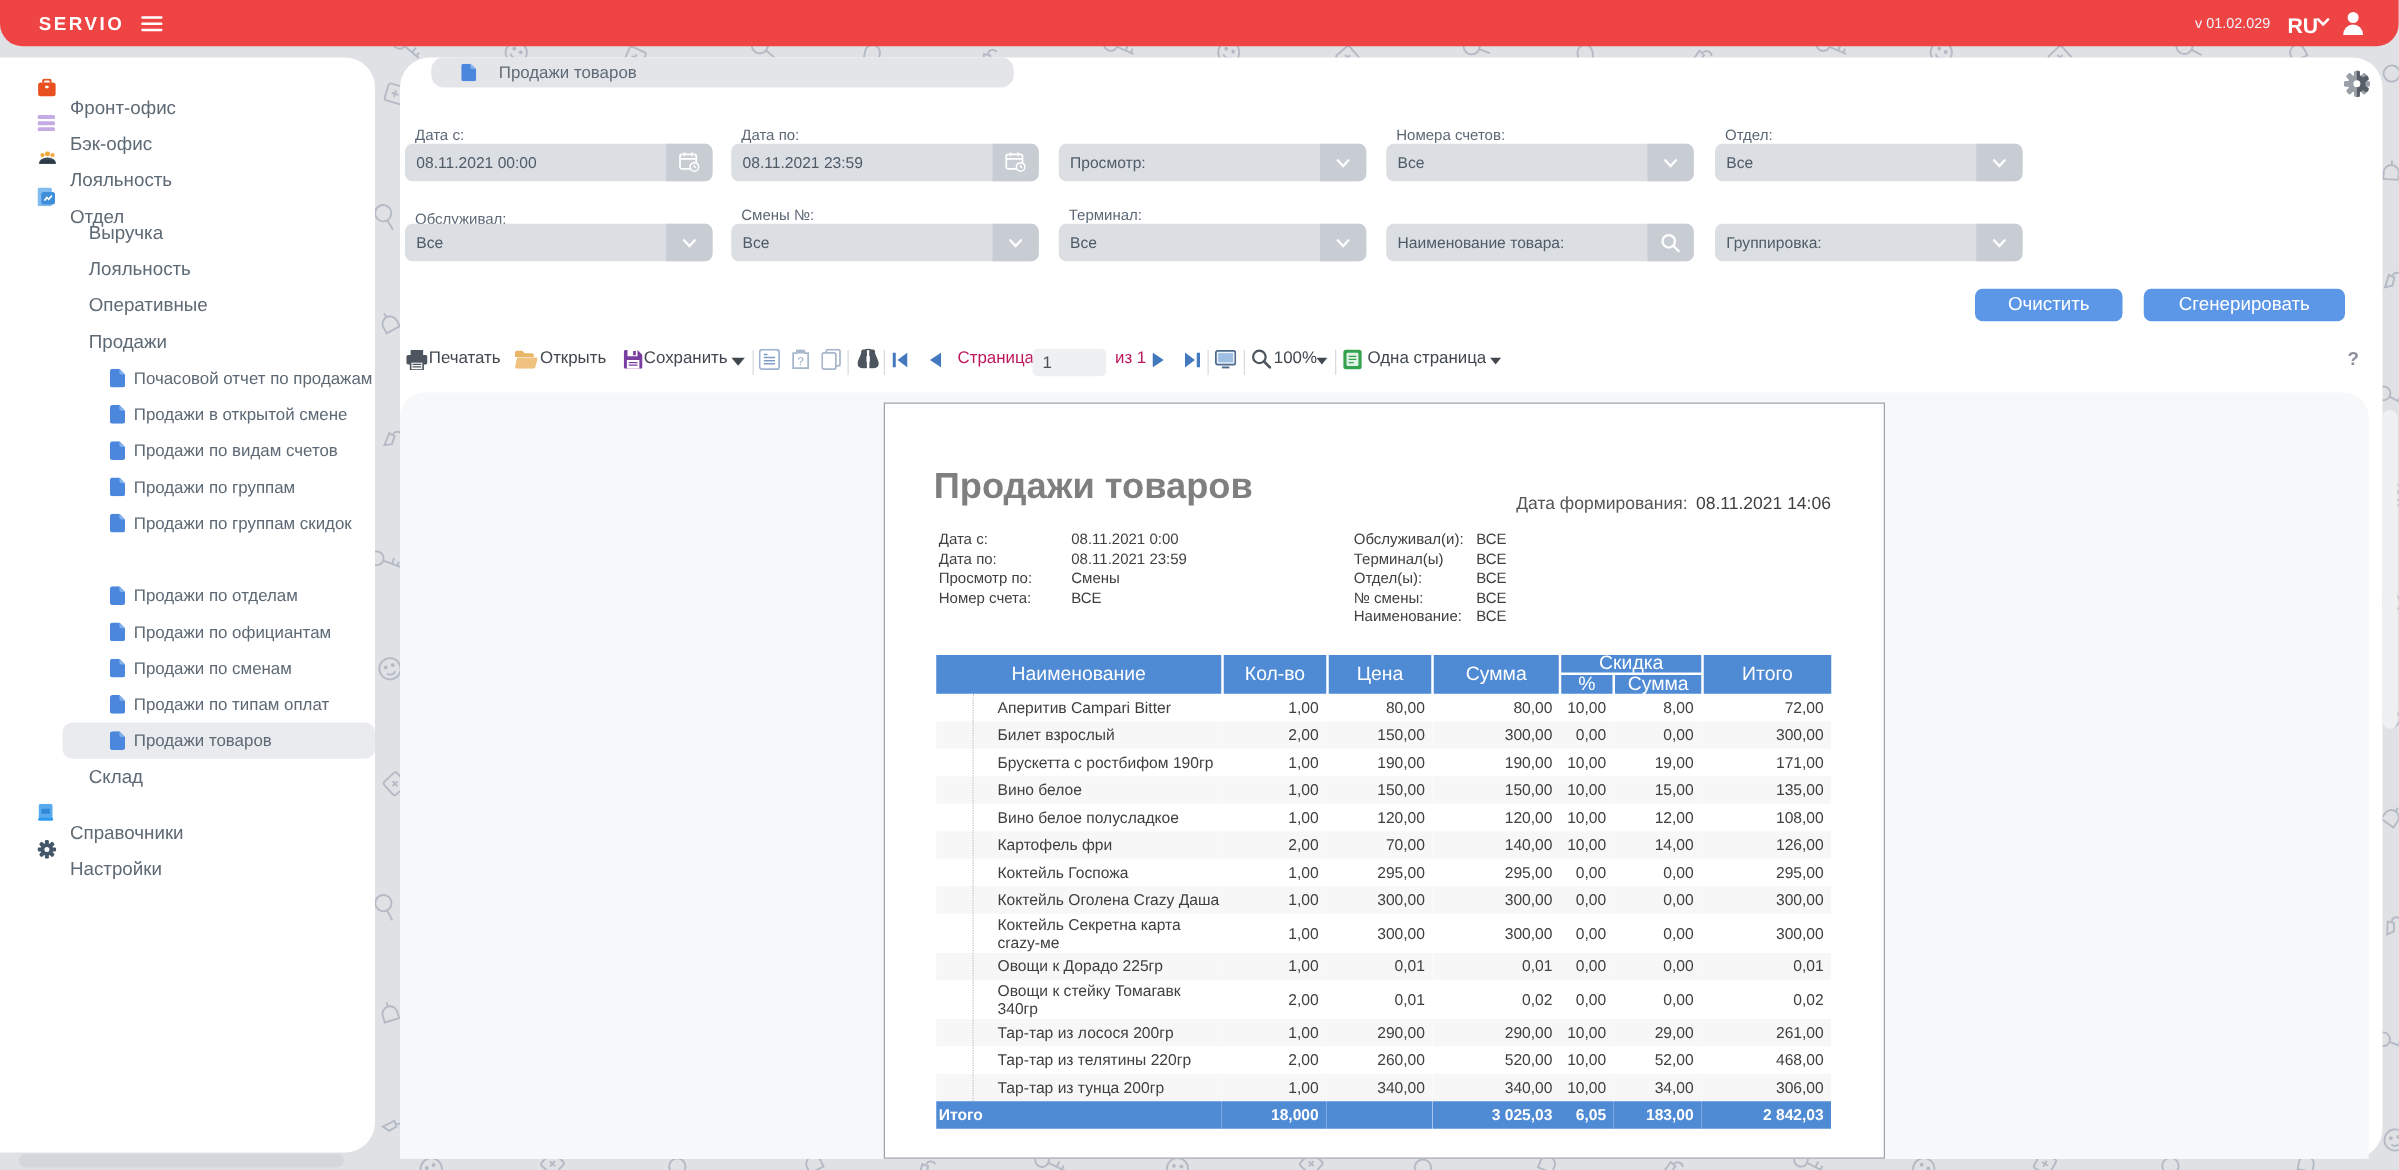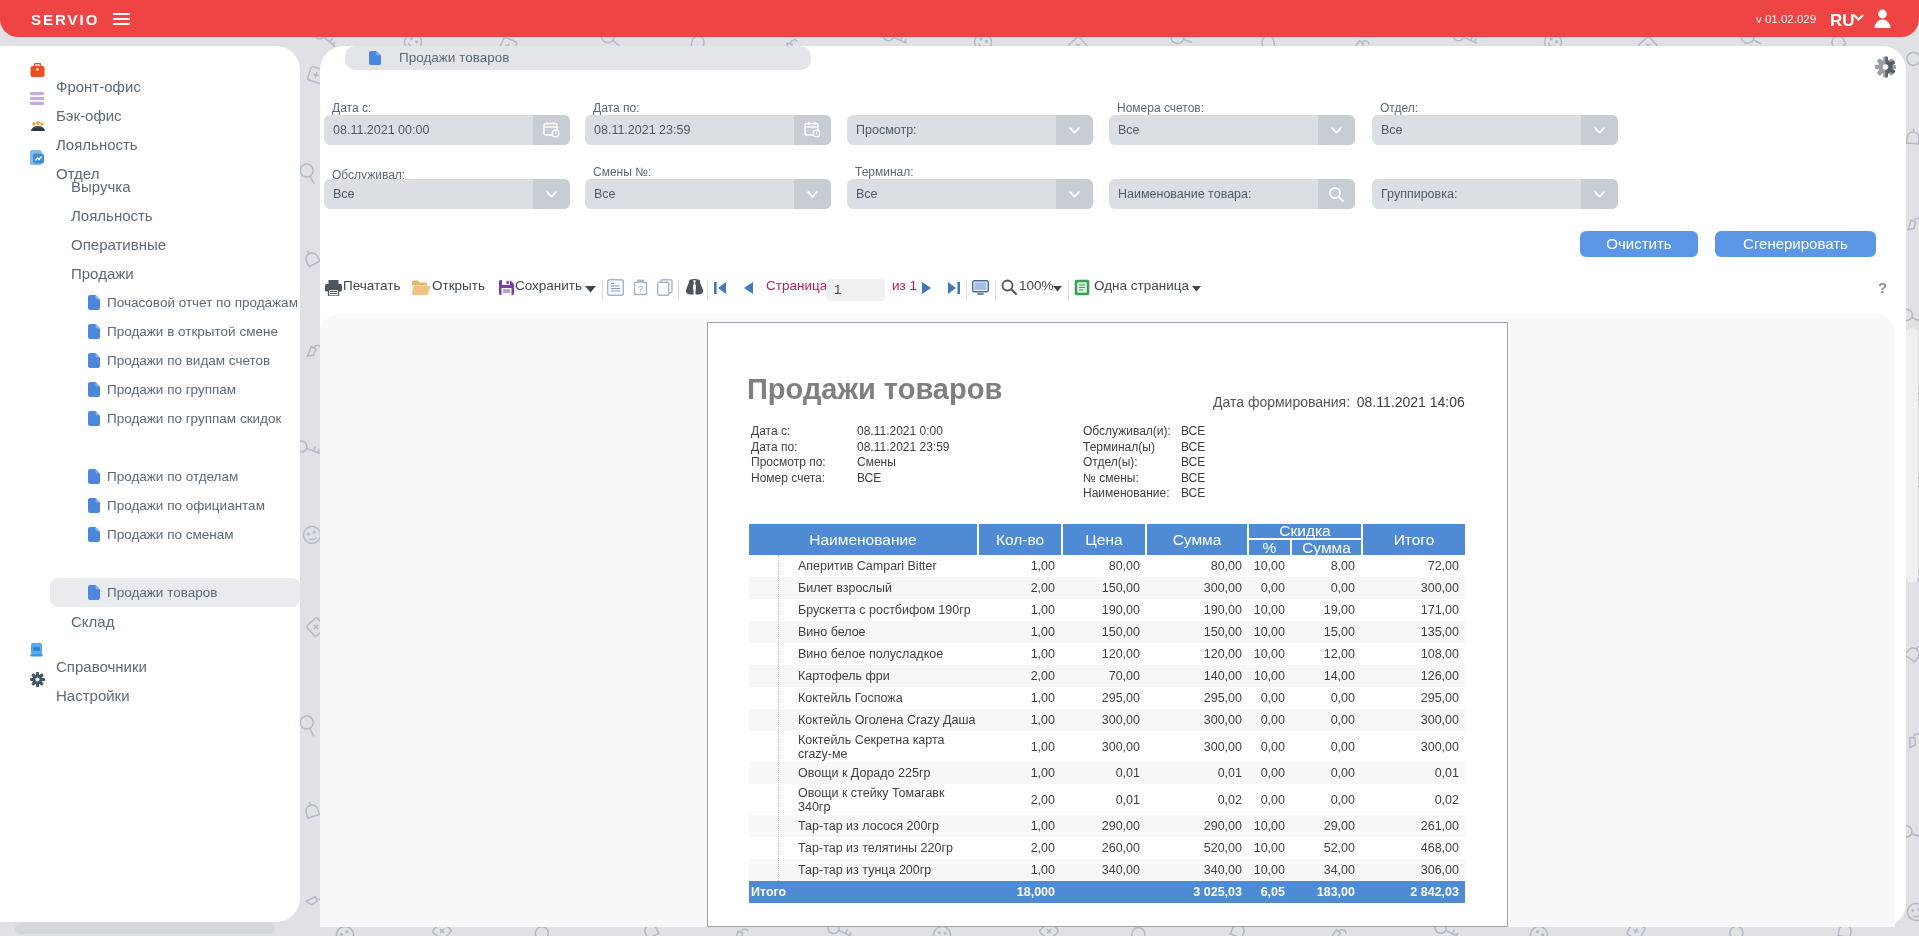--- a/index.html
+++ b/index.html
@@ -265,20 +265,27 @@
       </svg>
     <span class="t3">Продажи по официантам</span>
     </div>
   <div class="mi" style="top:474px">
     <svg class="doc" width="12" height="15" viewBox="0 0 12 15">
         <path d="M0 2 a2 2 0 0 1 2-2 h5.5 L12 4.5 V13 a2 2 0 0 1 -2 2 H2 a2 2 0 0 1 -2-2 z" fill="#4a87dd"></path>
         <path d="M7.5 0 L12 4.5 H9.5 a2 2 0 0 1 -2-2 z" fill="#85b1ea"></path>
       </svg>
     <span class="t3">Продажи по сменам</span>
     </div>
+  <div class="mi" style="top:503px">
+    <svg class="doc" width="12" height="15" viewBox="0 0 12 15">
+        <path d="M0 2 a2 2 0 0 1 2-2 h5.5 L12 4.5 V13 a2 2 0 0 1 -2 2 H2 a2 2 0 0 1 -2-2 z" fill="#4a87dd"></path>
+        <path d="M7.5 0 L12 4.5 H9.5 a2 2 0 0 1 -2-2 z" fill="#85b1ea"></path>
+      </svg>
+    <span class="t3">Продажи по типам оплат</span>
+    </div>
   <div class="mi" style="top:532px">
     <svg class="doc" width="12" height="15" viewBox="0 0 12 15">
         <path d="M0 2 a2 2 0 0 1 2-2 h5.5 L12 4.5 V13 a2 2 0 0 1 -2 2 H2 a2 2 0 0 1 -2-2 z" fill="#4a87dd"></path>
         <path d="M7.5 0 L12 4.5 H9.5 a2 2 0 0 1 -2-2 z" fill="#85b1ea"></path>
       </svg>
     <span class="t3">Продажи товаров</span>
     </div>
   <div class="mi" style="top:561px">
       <span class="t2">Склад</span>
     </div>

